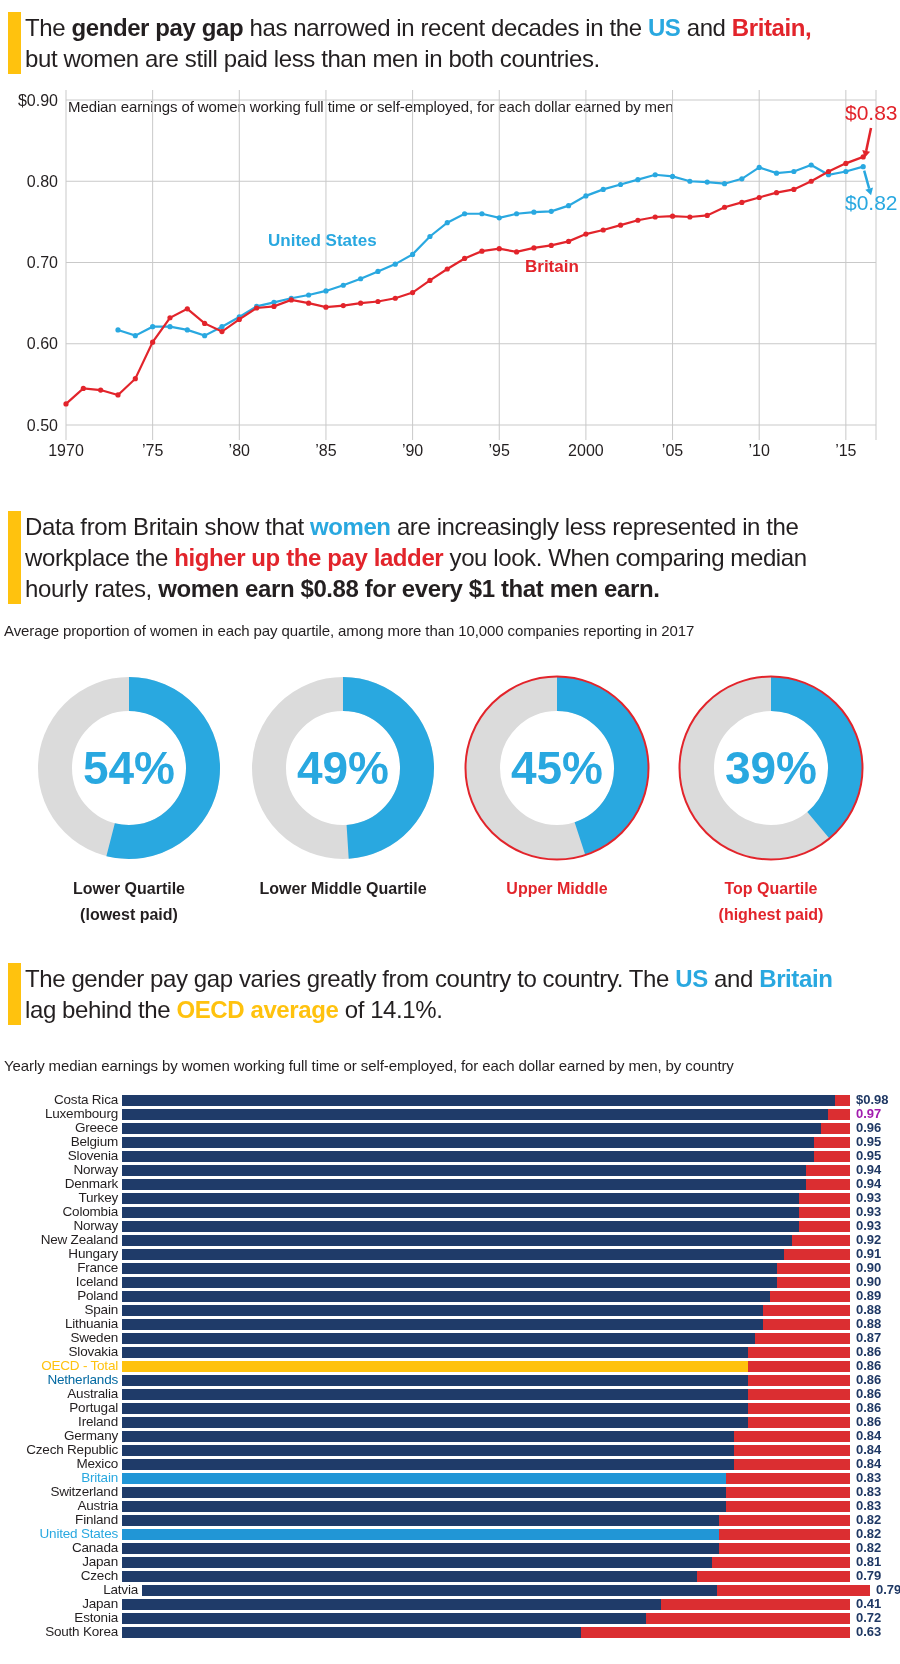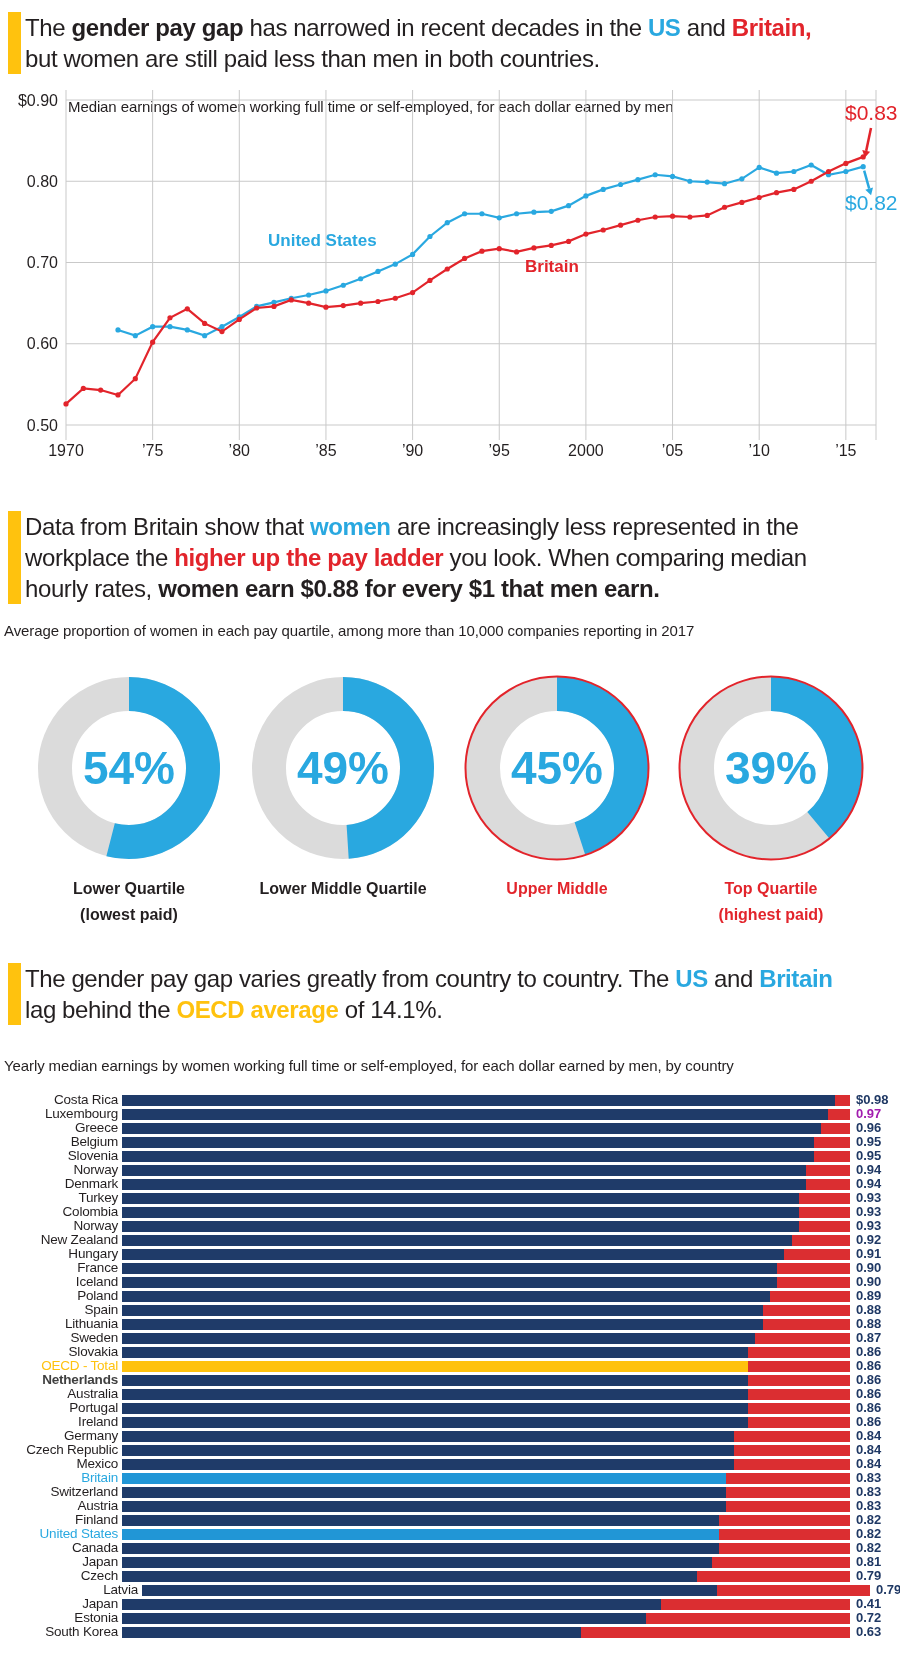--- a/index.html
+++ b/index.html
@@ -339,21 +339,21 @@
         <span class="bar-val" style="color: rgb(31, 56, 100);">0.86</span>
       </div>
       <div class="bar-row">
         <span class="country" style="color: rgb(255, 194, 14);">OECD - Total</span>
         <div class="bar-track" style="background: rgb(219, 46, 49);">
           <div class="bar-fill" style="width: 626px; background: rgb(255, 194, 14);"></div>
         </div>
         <span class="bar-val" style="color: rgb(31, 56, 100);">0.86</span>
       </div>
       <div class="bar-row">
-        <span class="country" style="color: #404040; font-weight: bold;">Netherlands</span>
+        <span class="country" style="color: #0369a1;">Netherlands</span>
         <div class="bar-track" style="background: rgb(219, 46, 49);">
           <div class="bar-fill" style="width: 626px; background: rgb(31, 59, 105);"></div>
         </div>
         <span class="bar-val" style="color: rgb(31, 56, 100);">0.86</span>
       </div>
       <div class="bar-row">
         <span class="country" style="color: rgb(35, 31, 32);">Australia</span>
         <div class="bar-track" style="background: rgb(219, 46, 49);">
           <div class="bar-fill" style="width: 626px; background: rgb(31, 59, 105);"></div>
         </div>

